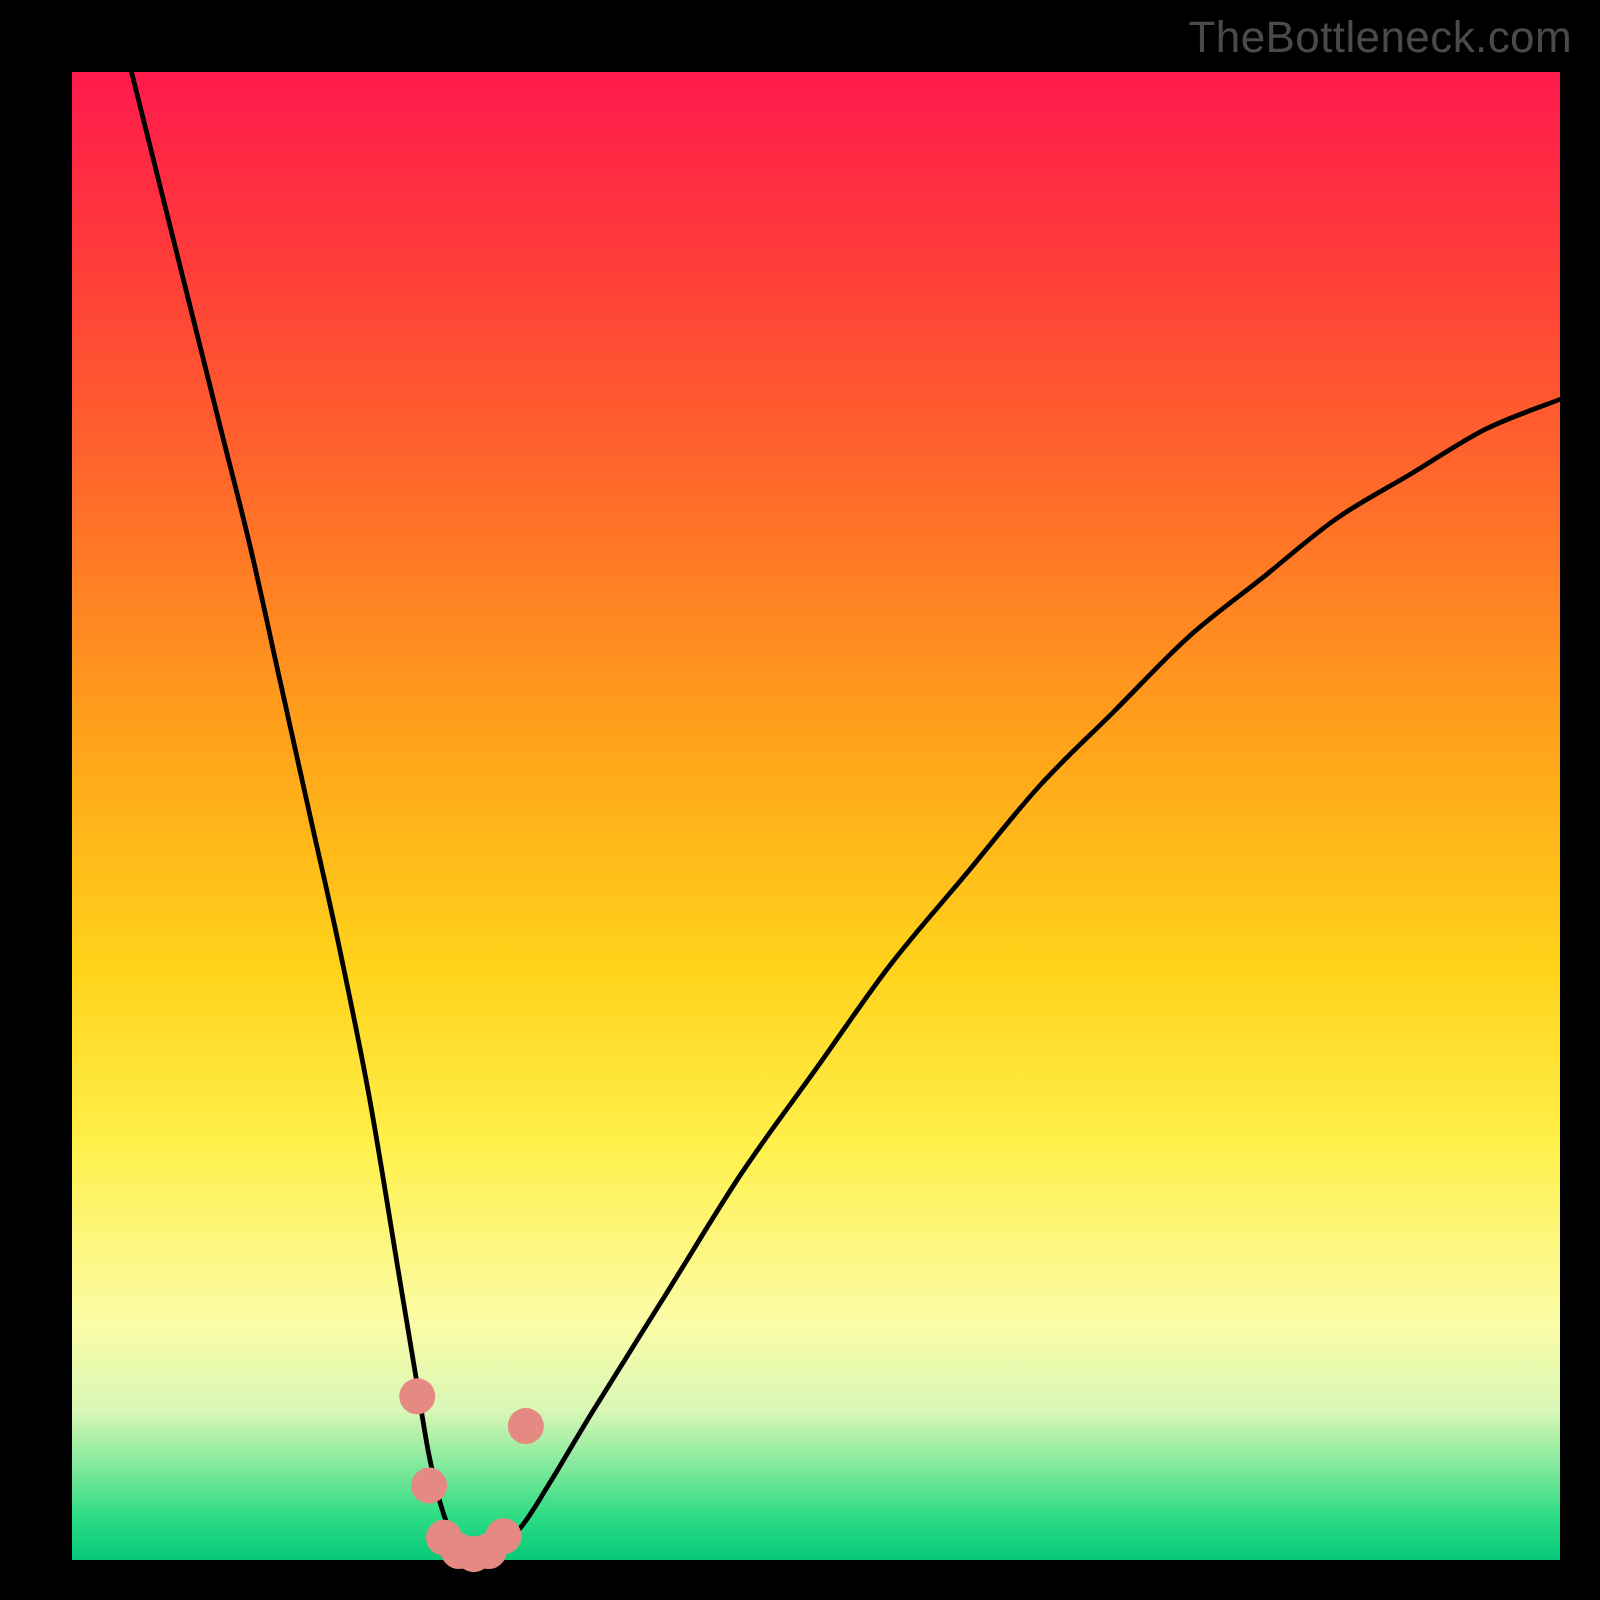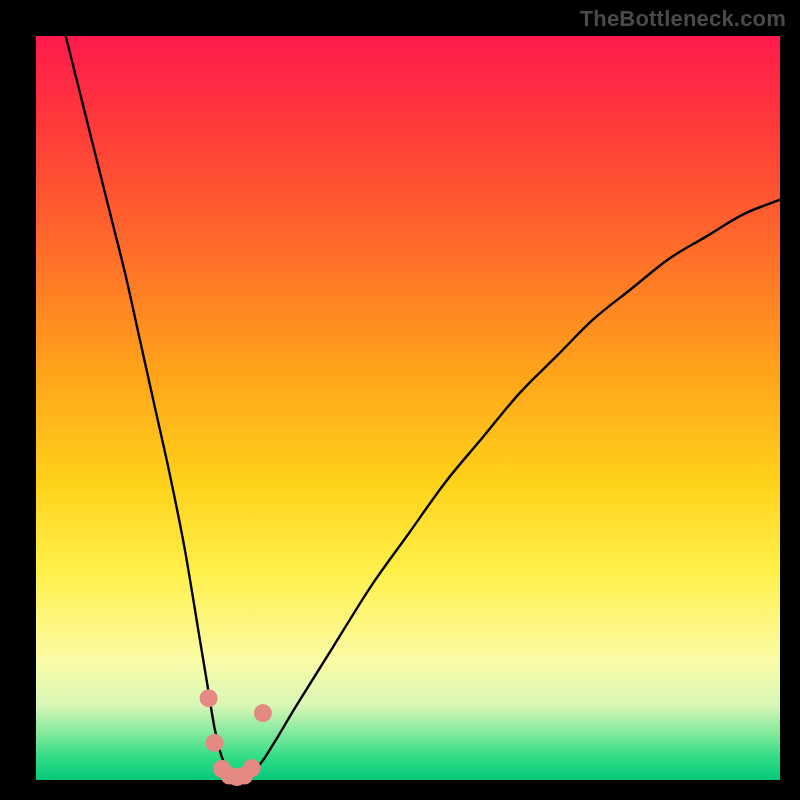--- a/index.html
+++ b/index.html
@@ -36,21 +36,21 @@
       #2fdc86 97%,
       #06c97a 100%
     );
   }
   .watermark {
     position: absolute;
     top: 6px;
     right: 14px;
     color: #4a4a4a;
     font-size: 22px;
-    font-weight: 700;
+    font-weight: 400;
     letter-spacing: 0.2px;
     user-select: none;
   }
   svg.curve {
     position: absolute;
     left: 0;
     top: 0;
     width: 744px;
     height: 744px;
     overflow: visible;

